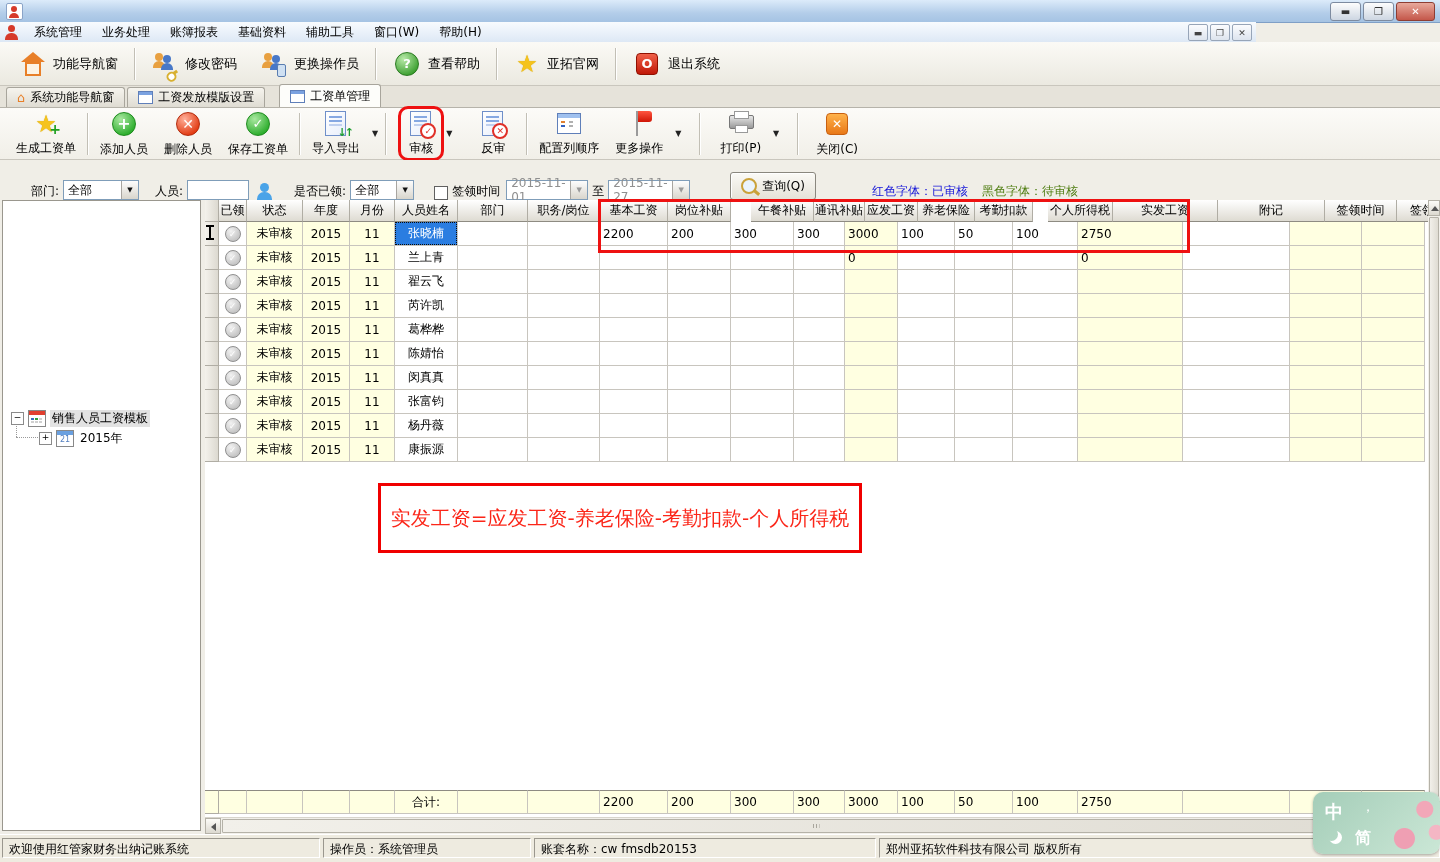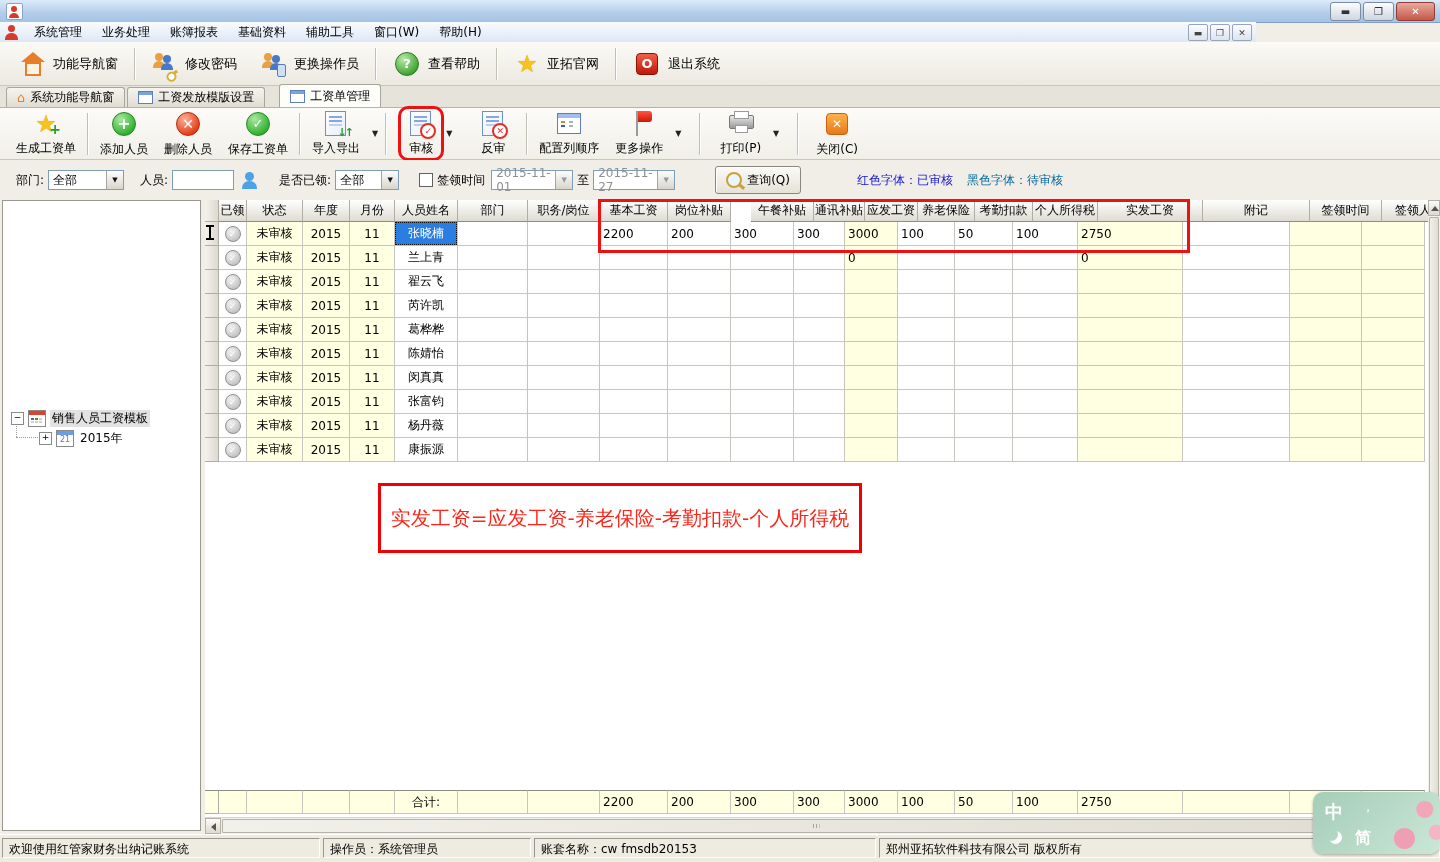--- a/index.html
+++ b/index.html
@@ -80,21 +80,21 @@
   .mini-win{width:13px;height:11px;background:#fff;border:1px solid #5f7fb9;position:relative;flex:none;}
   .mini-win::before{content:"";position:absolute;left:0;right:0;top:0;height:3px;background:#7ba2e0;}
   
   .toolbar2{position:absolute;left:0;top:108px;width:1440px;height:52px;background:linear-gradient(180deg,#fcfbf8,#f1efe8);
     border-bottom:1px solid #c9c6bd;display:flex;align-items:center;padding-left:8px;box-sizing:border-box;}
   .t2-btn{display:flex;flex-direction:column;align-items:center;justify-content:center;gap:3px;padding:2px 8px;position:relative;font-size:12px;}
   .t2-sep{width:1px;height:42px;background:#c2bfb5;border-right:1px solid #fff;margin:0 3px;}
   .dd{font-size:8px;color:#222;padding:0 4px;align-self:center;}
   .red-ring{position:absolute;left:-2px;top:-3px;right:-2px;bottom:-2px;border:3px solid #ee1111;border-radius:10px;pointer-events:none;}
   
-  .filterrow{position:absolute;left:0;top:160px;width:1440px;height:40px;background:#f0eee7;display:flex;align-items:center;box-sizing:border-box;padding-left:16px;}
+  .filterrow{position:absolute;left:0;top:160px;width:1440px;height:40px;background:#f0eee7;display:flex;align-items:flex-end;box-sizing:border-box;padding-left:31px;}
   .flabel{margin-right:4px;}
   .combo{height:20px;background:#fff;border:1px solid #7f9db9;display:flex;align-items:center;position:relative;box-sizing:border-box;}
   .combo .val{padding:0 4px;flex:1;}
   .combo .cbtn{width:16px;height:100%;background:linear-gradient(180deg,#fdfdfd,#d8d5cc);border-left:1px solid #a8a5a0;display:flex;align-items:center;justify-content:center;font-size:7px;color:#111;}
   .combo.disabled .val{color:#8f8f8f;}
   .combo.disabled .cbtn{color:#999;}
   .tinput{width:62px;height:20px;background:#fff;border:1px solid #7f9db9;box-sizing:border-box;}
   .bluep{position:relative;width:15px;height:17px;margin-left:8px;}
   .bluep::before{content:"";position:absolute;left:3px;top:0;width:9px;height:9px;border-radius:50%;background:#4aa3e8;}
   .bluep::after{content:"";position:absolute;left:0;bottom:0;width:15px;height:8px;border-radius:7px 7px 0 0;background:#4aa3e8;}
@@ -347,21 +347,21 @@
     <span class="flabel" style="margin:0 4px;">至</span>
     <div class="combo disabled" style="width:82px;">
       <span class="val">2015-11-27</span>
       <span class="cbtn">▼</span>
     </div>
     <div class="qbtn">
       <span class="mag"></span>
       <span>查询(Q)</span>
     </div>
     <span class="legend" id="legend-red" style="color: rgb(20, 20, 216);">红色字体：已审核</span>
-    <span style="margin-left: 14px; color: #0369a1;" id="legend-black">黑色字体：待审核</span>
+    <span style="margin-left: 14px; color: #4d7c0f;" id="legend-black">黑色字体：待审核</span>
   </div>
 
   <div class="main">
     <div class="tree">
       <span class="dotv" style="left:13px;top:221px;height:15px;"></span>
       <span class="doth" style="left:13px;top:236px;width:22px;"></span>
       <div class="tnode" style="left:8px;top:209px;">
         <span class="pmbox">−</span>
         <span class="cal c1"></span>
         <span class="tlabel hl">销售人员工资模板</span>
@@ -383,21 +383,21 @@
           <div class="c hc" style="width: 63px;">人员姓名</div>
           <div class="c hc" style="width: 70px;">部门</div>
           <div class="c hc" style="width: 72px;">职务/岗位</div>
           <div class="c hc" style="width: 68px;">基本工资</div>
           <div class="c hc" style="width: 63px;">岗位补贴</div>
           <div class="c hc" style="width: 63px; margin-left: 20px;">午餐补贴</div>
           <div class="c hc" style="width: 51px;">通讯补贴</div>
           <div class="c hc" style="width: 53px;">应发工资</div>
           <div class="c hc" style="width: 57px;">养老保险</div>
           <div class="c hc" style="width: 58px;">考勤扣款</div>
-          <div class="c hc" style="width: 65px;">个人所得税</div>
+          <div class="c hc" style="width: 65px; margin-left: 15px;">个人所得税</div>
           <div class="c hc" style="width: 105px;">实发工资</div>
           <div class="c hc" style="width: 107px;">附记</div>
           <div class="c hc" style="width: 72px;">签领时间</div>
           <div class="c hc" style="width: 63px;">签领人</div>
         </div>
         <div class="trow">
           <div class="c rsel" style="width: 14px;"></div>
           <div class="c " style="width: 28px;">
             <span class="sig">✓</span>
           </div>

